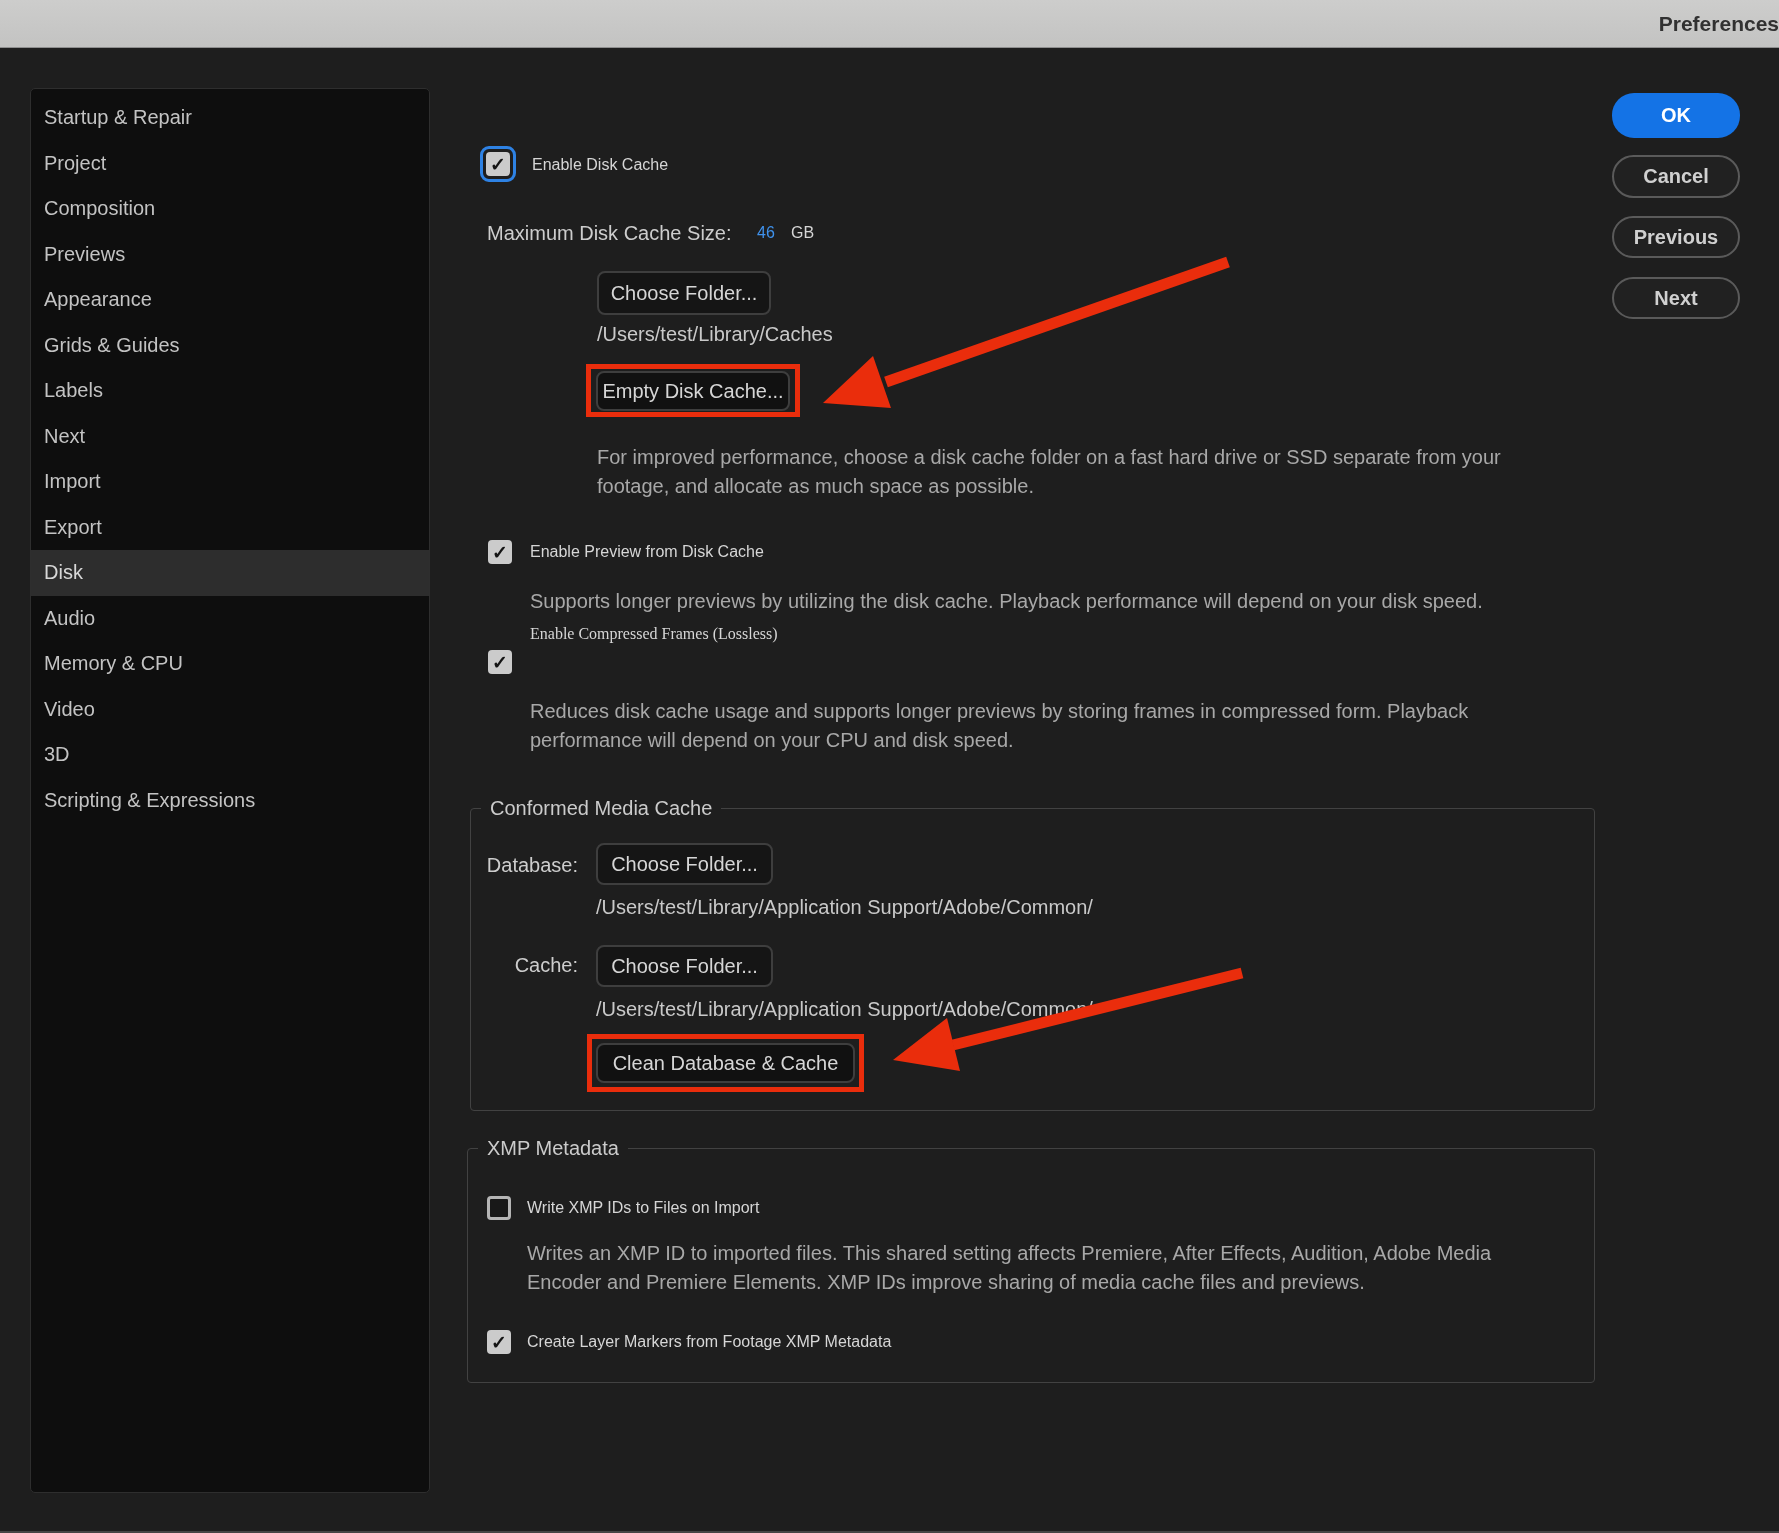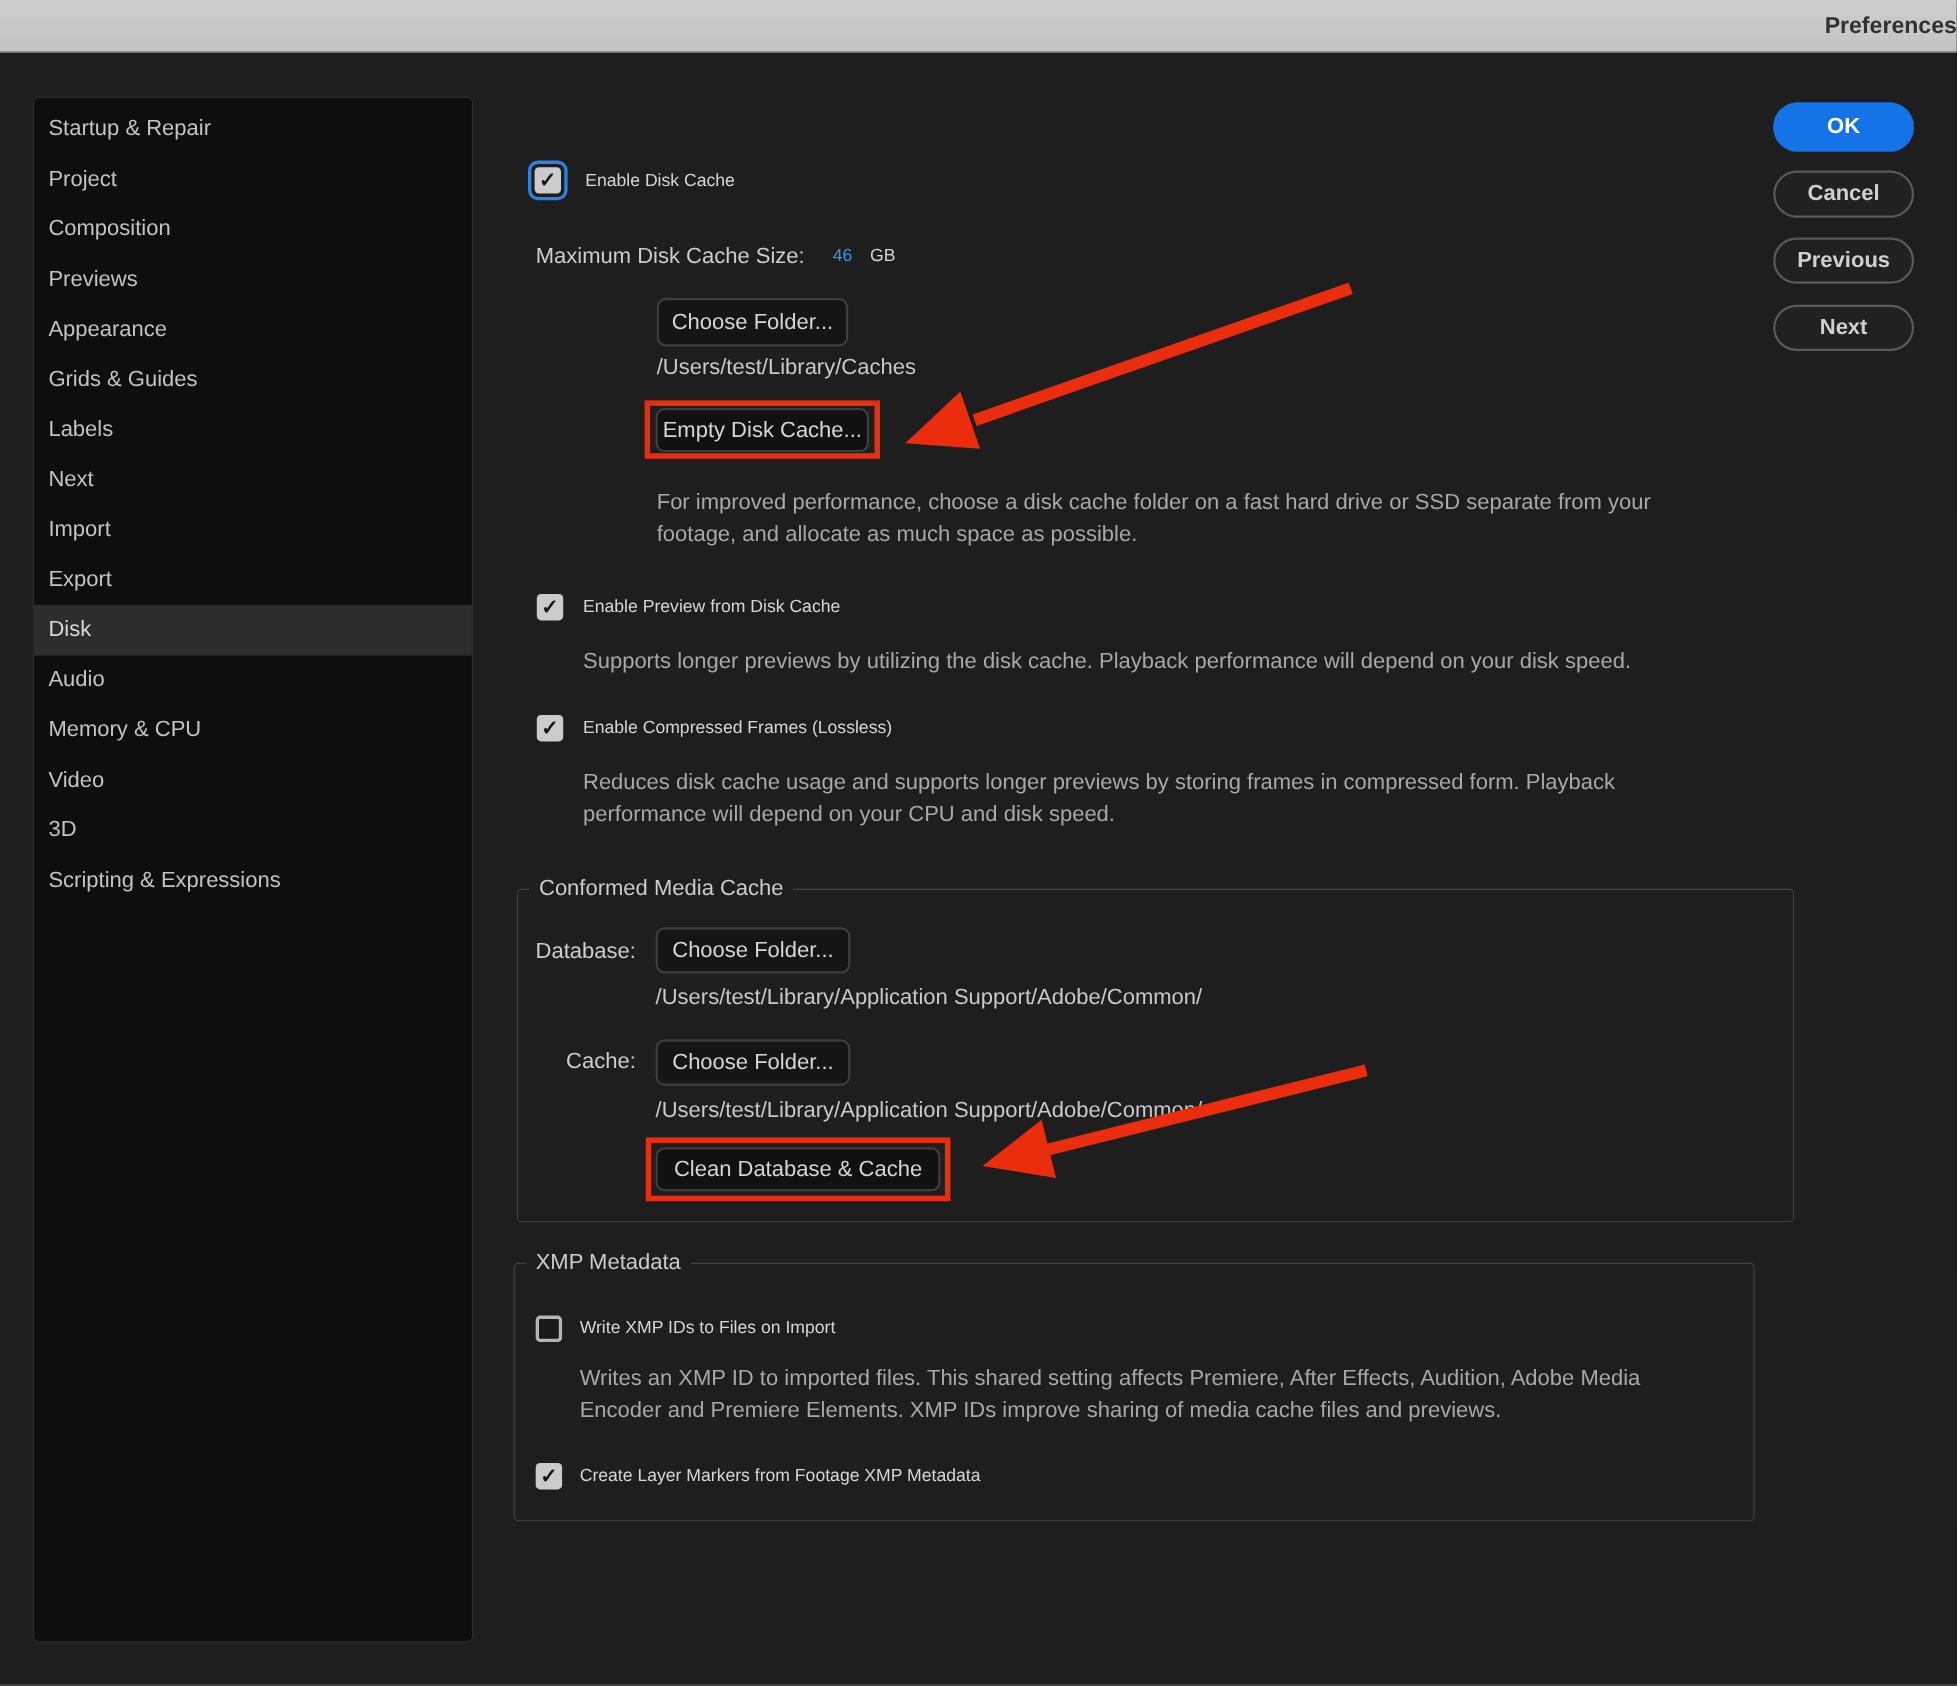--- a/index.html
+++ b/index.html
@@ -107,27 +107,27 @@
     <span class="check">✓</span>
   </div>
   <div class="label" style="left:530px;top:540px;">Enable Preview from Disk Cache</div>
   <div class="desc" style="left:530px;top:587px;">
     <div>Supports longer previews by utilizing the disk cache. Playback performance will depend on your disk speed.</div>
   </div>
 
   <div class="checkbox checked" style="left:488px;top:650px;">
     <span class="check">✓</span>
   </div>
-  <div class="label" style="left:530px;top:650px;">Enable Compressed Frames (Lossless)</div>
+  <div class="label" style="left:530px;top:622px;font-family:Liberation Serif, serif;">Enable Compressed Frames (Lossless)</div>
   <div class="desc" style="left:530px;top:697px;">
     <div>Reduces disk cache usage and supports longer previews by storing frames in compressed form. Playback</div>
     <div>performance will depend on your CPU and disk speed.</div>
   </div>
 
-  <div class="fieldset" style="left:470px;top:808px;width:1123px;height:301px;padding-left:36px;">
+  <div class="fieldset" style="left:470px;top:808px;width:1123px;height:301px;">
     <span class="legend">Conformed Media Cache</span>
   </div>
 
   <div class="dim-label" style="left:458px;top:853px;width:120px;text-align:right;">Database:</div>
   <div class="btn" style="left:596px;top:843px;width:177px;height:42px;">Choose Folder...</div>
   <div class="path" style="left:596px;top:895px;">/Users/test/Library/Application Support/Adobe/Common/</div>
 
   <div class="dim-label" style="left:458px;top:953px;width:120px;text-align:right;">Cache:</div>
   <div class="btn" style="left:596px;top:945px;width:177px;height:42px;">Choose Folder...</div>
   <div class="path" style="left:596px;top:997px;">/Users/test/Library/Application Support/Adobe/Common/</div>

